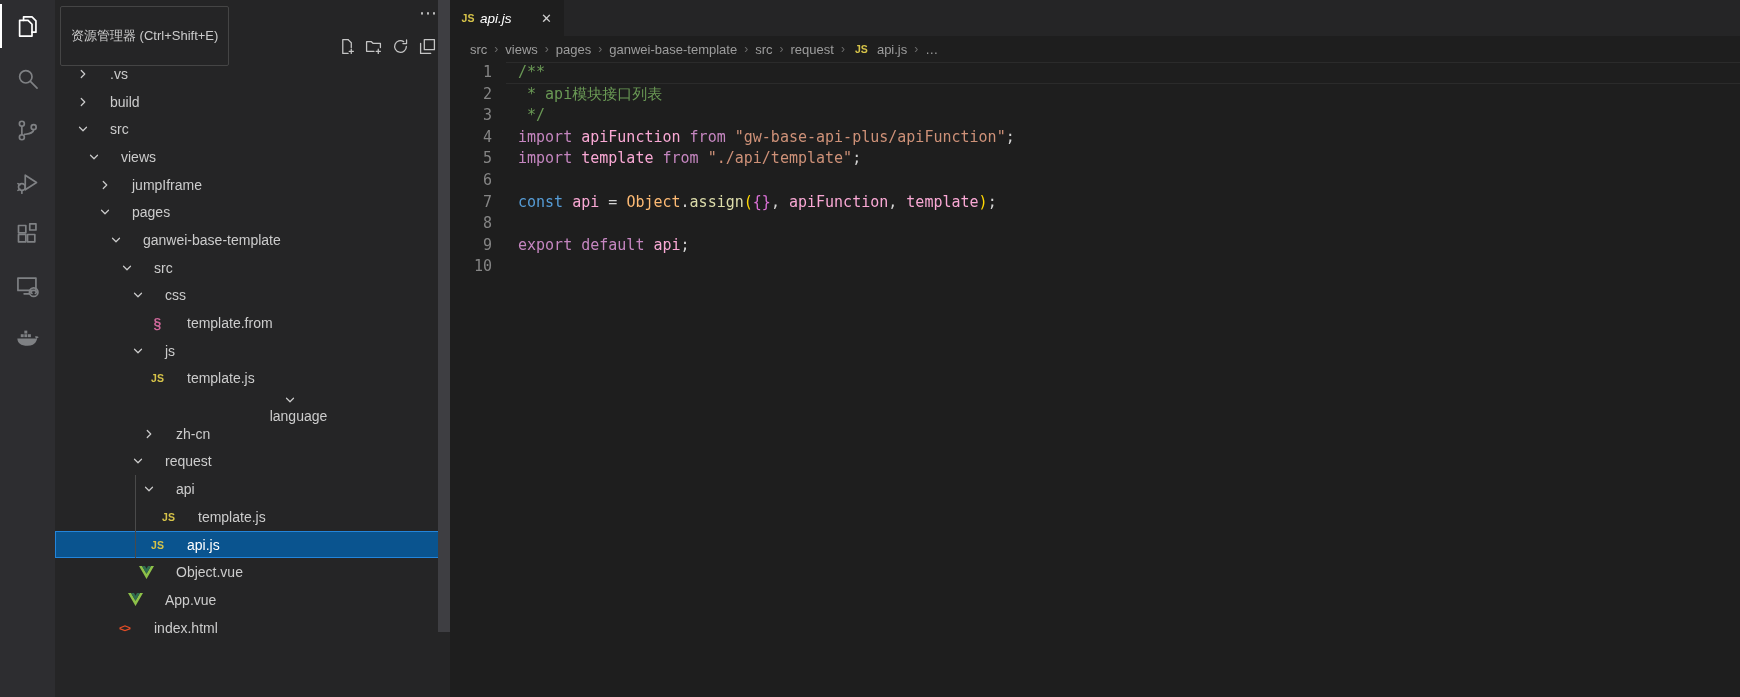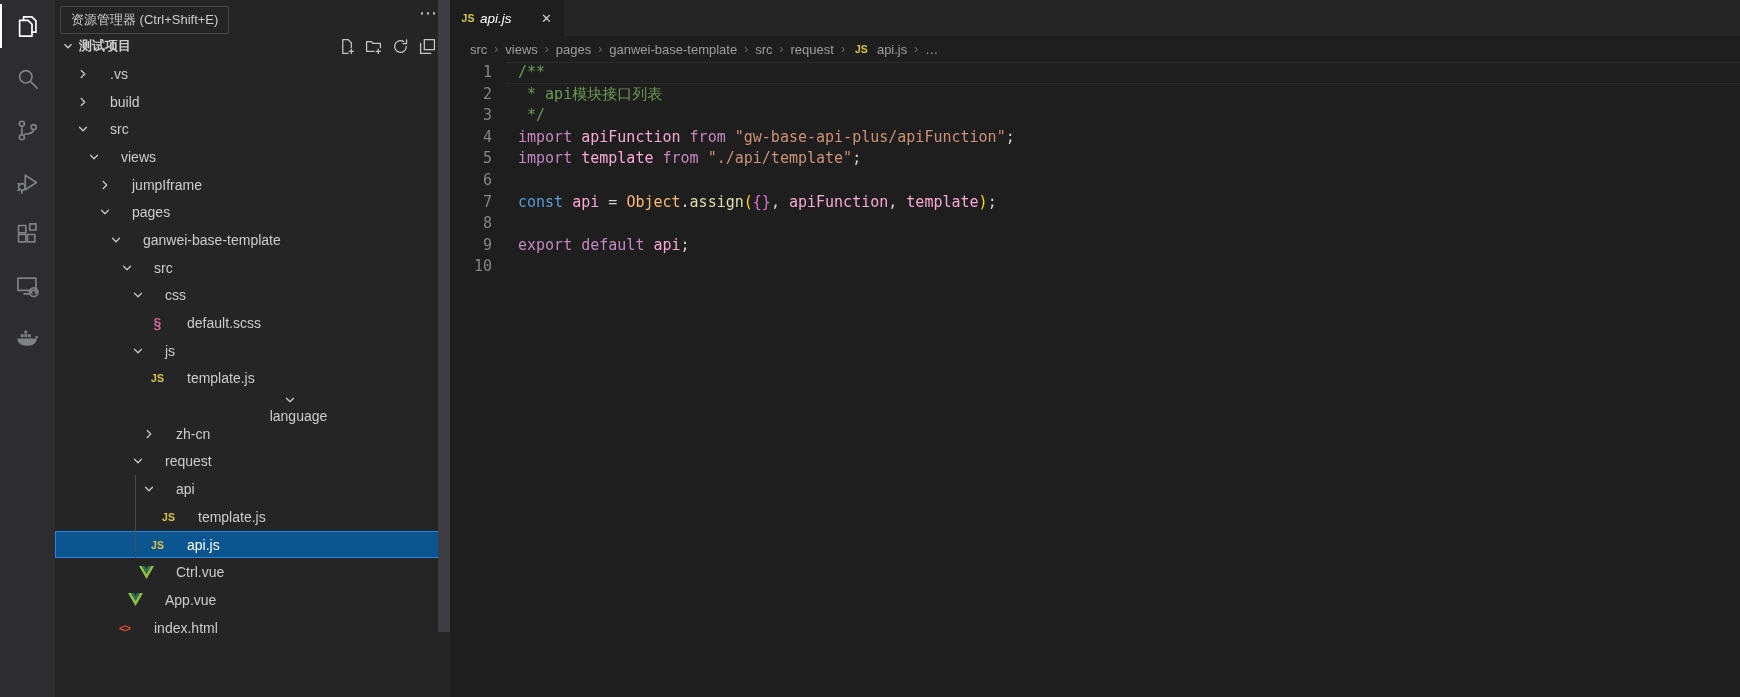--- a/index.html
+++ b/index.html
@@ -62,21 +62,21 @@
                   border-top:1px solid #2b2b2b; border-bottom:1px solid #2b2b2b; }
   .code-line { display:flex; height:21.6px; position:relative; }
   .lnum { width:42px; flex:none; text-align:right; color:#858585; user-select:none; }
   .ltext { padding-left:26px; white-space:pre; color:#d4d4d4; }
   .cmt{color:#6a9955;} .kw1{color:#569cd6;} .kw2{color:#c586c0;} .var{color:#f9a8d4;}
   .str{color:#ce9178;} .cls{color:#fdba74;} .fn{color:#dcdcaa;} .pln{color:#d4d4d4;}
   .br1{color:#ffd700;} .br2{color:#da70d6;}
 
   
   .tooltip { position:absolute; left:60px; top:6px; z-index:10; background:#252526;
-             border:1px solid #454545; color:#cccccc; font-size:13px; padding:4px 10px; border-radius:2px; }
+             border:1px solid #454545; color:#cccccc; font-size:13px; padding:20px 10px; border-radius:2px; }
 </style>
 </head>
 <body>
 
 <div class="app">
 
   <div class="activity-bar">
       <div class="ab-item active">
         <svg viewBox="0 0 24 24" fill="none" stroke="currentColor" stroke-width="1.5" stroke-linecap="round" stroke-linejoin="round">
           <path d="M8.5 6.5V3.5h7.5l3.5 3.5v10h-3.5"></path>
@@ -233,21 +233,21 @@
           <span class="twistie open">
             <svg viewBox="0 0 16 16" fill="none" stroke="currentColor" stroke-width="1.4" stroke-linecap="round" stroke-linejoin="round">
               <path d="M6 4l4 4-4 4"></path>
             </svg>
           </span>
           <span class="tree-label">css</span>
         </div>
         <div class="tree-row" style="padding-left: 85px;">
           <span class="file-spacer"></span>
           <span class="fi fi-scss">§</span>
-          <span class="tree-label">default.scss</span>
+          <span class="tree-label">template.from</span>
         </div>
         <div class="tree-row" style="padding-left: 74px;">
           <span class="twistie open">
             <svg viewBox="0 0 16 16" fill="none" stroke="currentColor" stroke-width="1.4" stroke-linecap="round" stroke-linejoin="round">
               <path d="M6 4l4 4-4 4"></path>
             </svg>
           </span>
           <span class="tree-label">js</span>
         </div>
         <div class="tree-row" style="padding-left: 85px;">
@@ -301,21 +301,21 @@
           <span class="tree-label">api.js</span>
         </div>
         <div class="tree-row" style="padding-left: 74px;">
           <span class="file-spacer"></span>
           <span class="fi fi-vue">
             <svg width="15" height="13" viewBox="0 0 14 12">
               <polygon points="0,0 2.8,0 7,7.2 11.2,0 14,0 7,12" fill="#8dc149"></polygon>
               <polygon points="2.8,0 5.6,0 7,2.4 8.4,0 11.2,0 7,7.2" fill="#2f6e4f"></polygon>
             </svg>
           </span>
-          <span class="tree-label">Ctrl.vue</span>
+          <span class="tree-label">Object.vue</span>
         </div>
         <div class="tree-row" style="padding-left: 63px;">
           <span class="file-spacer"></span>
           <span class="fi fi-vue">
             <svg width="15" height="13" viewBox="0 0 14 12">
               <polygon points="0,0 2.8,0 7,7.2 11.2,0 14,0 7,12" fill="#8dc149"></polygon>
               <polygon points="2.8,0 5.6,0 7,2.4 8.4,0 11.2,0 7,7.2" fill="#2f6e4f"></polygon>
             </svg>
           </span>
           <span class="tree-label">App.vue</span>

